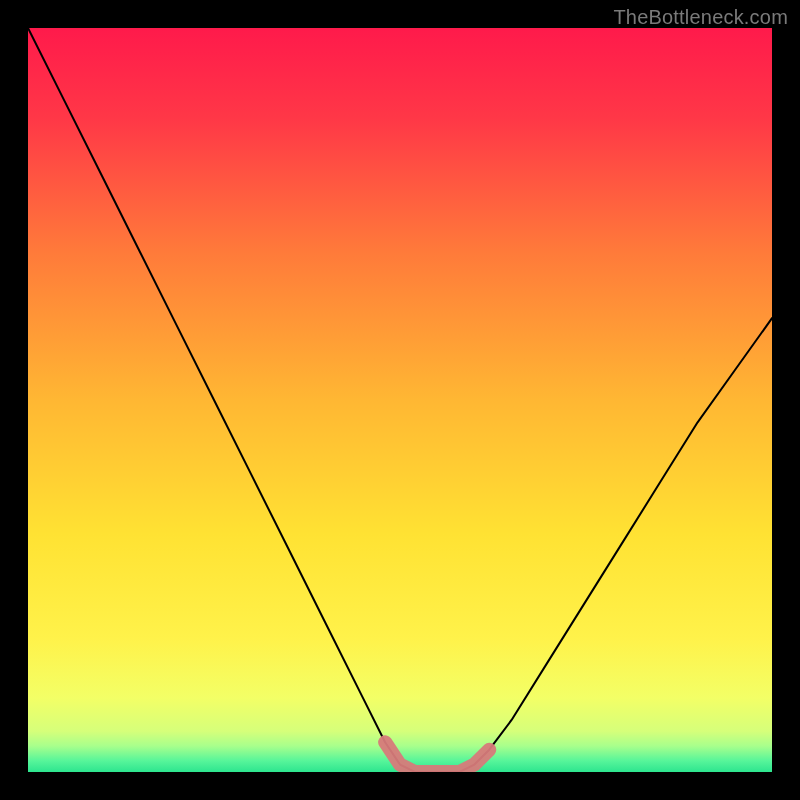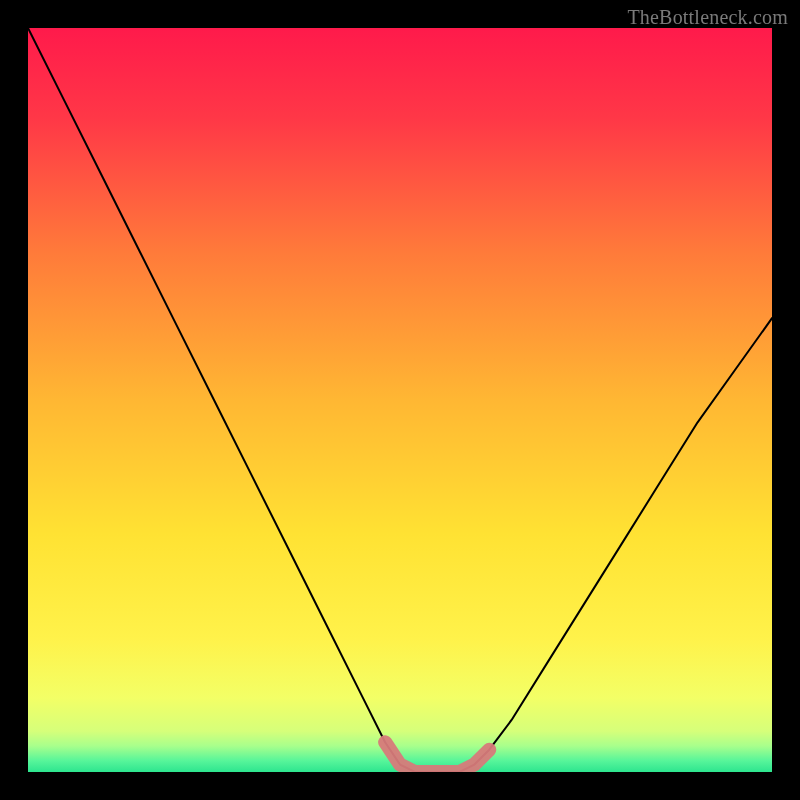--- a/index.html
+++ b/index.html
@@ -9,21 +9,20 @@
     height: 800px;
     background: #000;
     font-family: Arial, Helvetica, sans-serif;
     overflow: hidden;
   }
   .outer {
     position: relative;
     width: 800px;
     height: 800px;
     background: #000;
-    font-family: Liberation Serif, serif;
   }
   .watermark {
     position: absolute;
     top: 6px;
     right: 12px;
     color: #7a7a7a;
     font-size: 20px;
     font-weight: 400;
     letter-spacing: 0.2px;
     z-index: 10;

